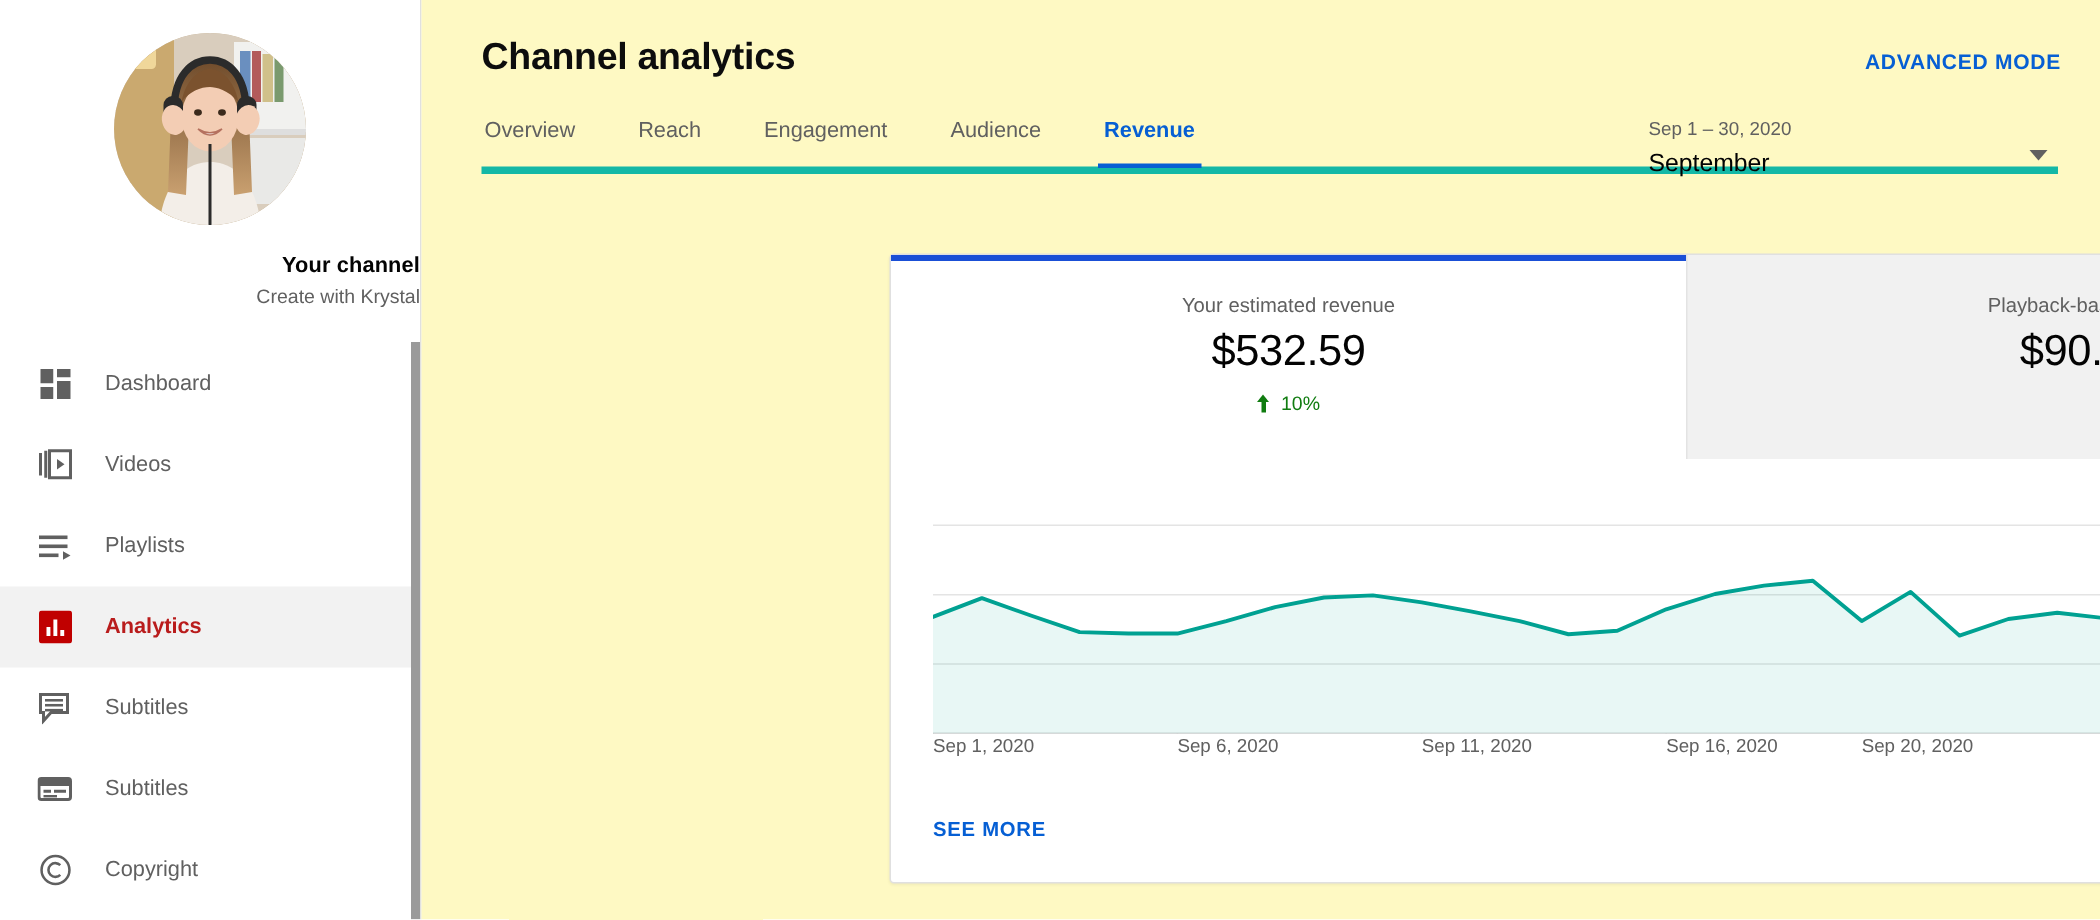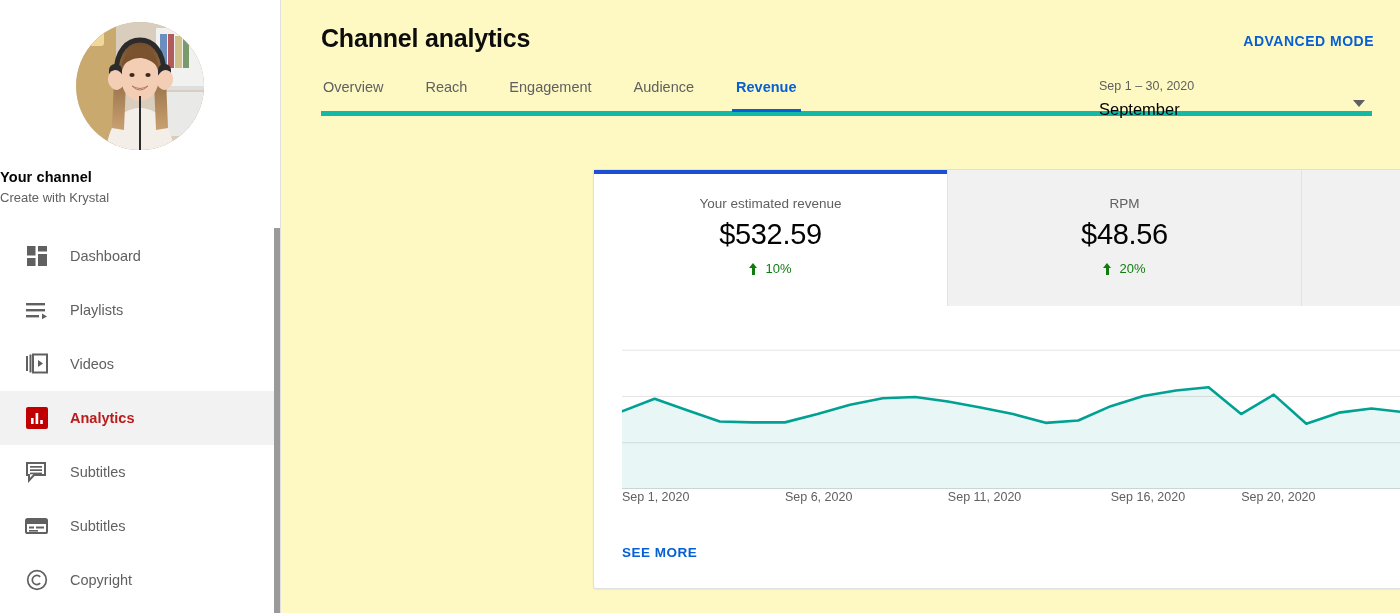--- a/index.html
+++ b/index.html
@@ -14,21 +14,21 @@
 
   
   .sidebar {
     position: relative;
     width: 281px; height: 613px;
     background: #ffffff;
     border-right: 1px solid #e0e0e0;
     flex: 0 0 281px;
     overflow: hidden;
   }
-  .channel-block { padding-top: 22px; text-align: left; }
+  .channel-block { padding-top: 22px; text-align: right; }
   .avatar {
     width: 128px; height: 128px; border-radius: 50%;
     margin: 0 auto; overflow: hidden; position: relative;
     background: #c9b79c;
   }
   .avatar svg { display: block; width: 128px; height: 128px; }
   .channel-name {
     margin-top: 19px; font-size: 14.5px; font-weight: bold;
     color: #030303; letter-spacing: .1px;
   }
@@ -228,39 +228,39 @@
             <rect x="1" y="13" width="8.5" height="8" fill="#606060"></rect>
             <rect x="12" y="9" width="9" height="12" fill="#606060"></rect>
           </svg>
         </span>
         <span class="lbl">Dashboard</span>
       </div>
 
       <div class="nav-item">
         <span class="ic">
           <svg width="24" height="22" viewBox="0 0 24 22">
+            <rect x="1" y="3" width="2" height="15" fill="#606060"></rect>
+            <rect x="4.5" y="1.5" width="2" height="18" fill="#606060"></rect>
+            <rect x="8" y="1.5" width="14" height="18" fill="none" stroke="#606060" stroke-width="2"></rect>
+            <path d="M13 7 L18 10.5 L13 14 Z" fill="#606060"></path>
+          </svg>
+        </span>
+        <span class="lbl">Videos</span>
+      </div>
+
+      <div class="nav-item">
+        <span class="ic">
+          <svg width="24" height="22" viewBox="0 0 24 22">
             <rect x="1" y="4" width="19" height="2.4" fill="#606060"></rect>
             <rect x="1" y="10" width="19" height="2.4" fill="#606060"></rect>
             <rect x="1" y="16" width="13" height="2.4" fill="#606060"></rect>
             <path d="M17 14.5 L22 17.4 L17 20.2 Z" fill="#606060"></path>
           </svg>
         </span>
         <span class="lbl">Playlists</span>
-      </div>
-
-      <div class="nav-item">
-        <span class="ic">
-          <svg width="24" height="22" viewBox="0 0 24 22">
-            <rect x="1" y="3" width="2" height="15" fill="#606060"></rect>
-            <rect x="4.5" y="1.5" width="2" height="18" fill="#606060"></rect>
-            <rect x="8" y="1.5" width="14" height="18" fill="none" stroke="#606060" stroke-width="2"></rect>
-            <path d="M13 7 L18 10.5 L13 14 Z" fill="#606060"></path>
-          </svg>
-        </span>
-        <span class="lbl">Videos</span>
       </div>
 
       <div class="nav-item active">
         <span class="ic">
           <svg width="22" height="22" viewBox="0 0 22 22">
             <rect x="0" y="0" width="22" height="22" rx="2" fill="#c00000"></rect>
             <rect x="5" y="11" width="2.6" height="6" fill="#ffffff"></rect>
             <rect x="9.6" y="6" width="2.6" height="11" fill="#ffffff"></rect>
             <rect x="14.2" y="13" width="2.6" height="4" fill="#ffffff"></rect>
           </svg>
@@ -336,28 +336,20 @@
 
         <div class="metric selected">
           <div class="metric-label">Your estimated revenue</div>
           <div class="metric-value">$532.59</div>
           <div class="metric-delta">
             <span class="arrow-up"></span>
             <span>10%</span>
           </div>
         </div>
 
-        <div class="metric">
-          <div class="metric-label">RPM</div>
-          <div class="metric-value">$48.56</div>
-          <div class="metric-delta">
-            <span class="arrow-up"></span>
-            <span>20%</span>
-          </div>
-        </div>
 
         <div class="metric">
           <div class="metric-label">Playback-based CPM</div>
           <div class="metric-value">$90.02</div>
           <div class="metric-delta">
             
             
           </div>
         </div>
 

